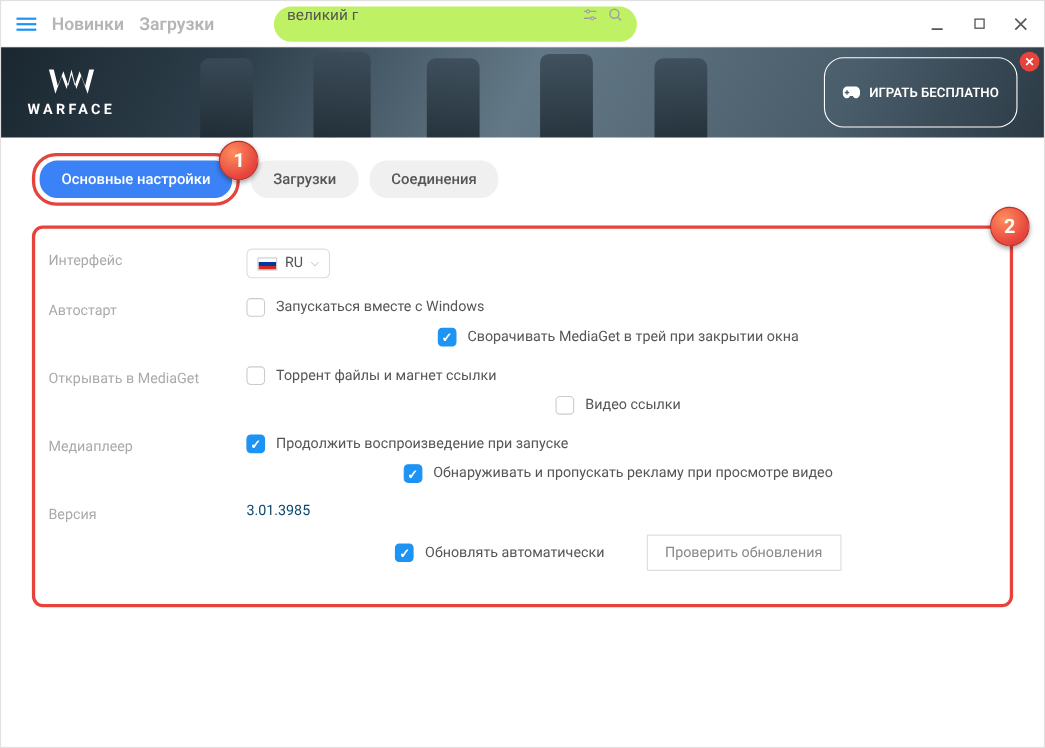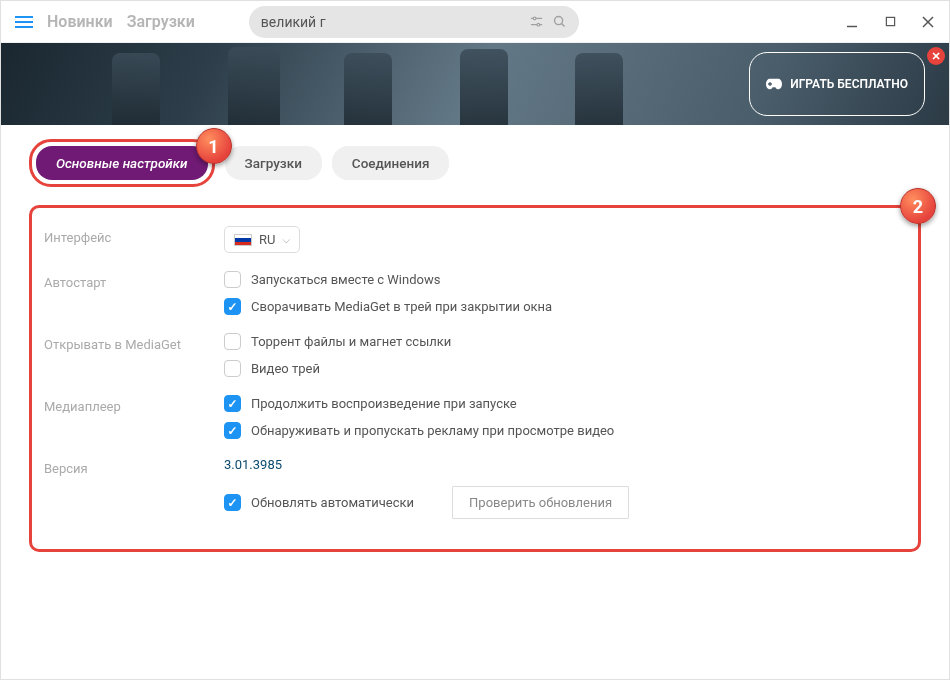--- a/index.html
+++ b/index.html
@@ -3,59 +3,59 @@
   <meta charset="utf-8">
   <style>
     * { margin: 0; padding: 0; box-sizing: border-box; font-family: -apple-system, BlinkMacSystemFont, "Segoe UI", Roboto, Arial, sans-serif; }
     body { background: #fff; width: 950px; height: 680px; overflow: hidden; }
     .window { width: 100%; height: 100%; background: #fff; border: 1px solid #e0e0e0; }
     
     .titlebar { height: 42px; display: flex; align-items: center; padding: 13px 14px; border-bottom: 1px solid #f0f0f0; gap: 14px; }
     .hamburger { display: flex; flex-direction: column; gap: 3px; cursor: pointer; }
     .hamburger span { width: 18px; height: 2px; background: #1d93f3; }
     .nav-link { color: #b5b5b5; font-weight: 600; font-size: 16px; cursor: pointer; }
-    .search-wrap { margin-left: 40px; flex: 0 0 330px; height: 32px; background: #e5e5e5; border-radius: 16px; display: flex; align-items: center; padding: 0 12px; gap: 8px; }
+    .search-wrap { margin-left: 40px; flex: 0 0 330px; height: 32px; background: #bef264; border-radius: 16px; display: flex; align-items: flex-start; padding: 0 12px; gap: 8px; }
     .search-input { flex: 1; border: none; background: transparent; outline: none; font-size: 14px; color: #555; }
     .search-ico { color: #a0a0a0; display: flex; }
     .win-ctrls { margin-left: auto; display: flex; gap: 24px; align-items: center; }
     .win-btn { width: 14px; height: 14px; color: #555; display: flex; align-items: center; justify-content: center; cursor: pointer; }
     
     .banner { position: relative; height: 82px; background: linear-gradient(115deg, #1a2730 0%, #2d3e4a 22%, #637886 50%, #4a5d6b 80%, #2b3a45 100%); display: flex; align-items: center; padding: 0 24px; overflow: hidden; }
     .banner-logo { display: flex; flex-direction: column; align-items: center; color: #fff; }
     .banner-logo svg { margin-bottom: 3px; }
     .banner-logo-text { font-size: 13px; font-weight: 700; letter-spacing: 3px; color: #fff; }
     .banner-soldiers { flex: 1; height: 100%; position: relative; }
     .soldier { position: absolute; bottom: 0; width: 48px; height: 72px; background: linear-gradient(180deg, #3b4c58 0%, #1e2a33 100%); border-radius: 8px 8px 0 0; opacity: 0.85; }
     .banner-cta { display: flex; align-items: center; gap: 8px; border: 1.5px solid #fff; border-radius: 18px; padding: 24px 16px; color: #fff; font-size: 12px; font-weight: 600; cursor: pointer; }
     .banner-close { position: absolute; top: 4px; right: 4px; width: 18px; height: 18px; background: #e6433c; border-radius: 50%; color: #fff; display: flex; align-items: center; justify-content: center; font-size: 11px; font-weight: 700; cursor: pointer; }
     
     .content { padding: 14px 28px; }
     
     .tabs { display: flex; gap: 10px; align-items: center; position: relative; margin-bottom: 18px; }
     .tab { padding: 9px 20px; border-radius: 16px; background: #f0f0f0; color: #555; font-size: 13.5px; font-weight: 500; cursor: pointer; }
-    .tab.active { background: #701a75; color: #fff; font-style: italic; }
+    .tab.active { background: #3b82f6; color: #fff; }
     
     .anno-1-wrap { position: relative; display: inline-block; padding: 4px; border: 3px solid #e6433c; border-radius: 22px; }
     .anno-badge { position: absolute; width: 36px; height: 36px; border-radius: 50%; background: radial-gradient(circle at 35% 30%, #ff8e5e, #e6433c 70%); color: #fff; font-weight: 700; font-size: 18px; display: flex; align-items: center; justify-content: center; box-shadow: 0 2px 5px rgba(0,0,0,.4); border: 1px solid #b83228; }
     .anno-1 { top: -14px; right: -20px; }
     
     .panel { position: relative; border: 3px solid #e6433c; border-radius: 10px; padding: 18px 18px 30px 12px; }
     .anno-2 { top: -20px; right: -18px; }
     
     .row { display: flex; align-items: flex-start; margin-bottom: 18px; }
     .row:last-child { margin-bottom: 0; }
     .row-label { flex: 0 0 180px; color: #aaa; font-size: 13px; padding-top: 4px; }
     .row-body { flex: 1; color: #555; font-size: 13px; }
     
     .lang-select { display: inline-flex; align-items: center; gap: 7px; border: 1px solid #ddd; border-radius: 5px; padding: 5px 9px; cursor: pointer; }
     .flag-ru { width: 18px; height: 12px; background: linear-gradient(180deg, #fff 0 33%, #0039a6 33% 66%, #d52b1e 66% 100%); border: 0.5px solid #ccc; }
     .chev { color: #aaa; font-size: 10px; }
     
     .check-line { display: flex; align-items: center; gap: 10px; margin-bottom: 10px; }
-    .check-line:last-child { margin-bottom: 0; }
+    .check-line:last-child { margin-bottom: 0; justify-content: center; }
     .cbox { width: 17px; height: 17px; border-radius: 4px; border: 1.5px solid #ccc; display: flex; align-items: center; justify-content: center; cursor: pointer; flex-shrink: 0; }
     .cbox.checked { background: #1d93f3; border-color: #1d93f3; color: #fff; }
     .cbox.checked::after { content: "✓"; font-size: 12px; font-weight: 700; }
     
     .ver-line { display: flex; align-items: center; gap: 18px; margin-bottom: 14px; }
     .ver-num { color: #0c4a6e; font-size: 13px; }
     .ver-status { color: #bbb; font-size: 13px; }
     .btn-secondary { margin-left: 28px; padding: 8px 16px; border: 1px solid #ddd; border-radius: 1px; background: #fff; color: #888; font-size: 13px; cursor: pointer; }
   </style>
 </head>
@@ -102,20 +102,26 @@
       <div class="win-btn">
           <svg width="12" height="12" viewBox="0 0 12 12">
             <line x1="1" y1="1" x2="11" y2="11" stroke="currentColor" stroke-width="1.5"></line>
             <line x1="11" y1="1" x2="1" y2="11" stroke="currentColor" stroke-width="1.5"></line>
           </svg>
         </div>
     </div>
   </div>
 
   <div class="banner">
+    <div class="banner-logo">
+      <svg width="44" height="30" viewBox="0 0 60 40" fill="#fff">
+          <path d="M2 4 L10 34 L18 12 L24 28 L30 4 L36 28 L42 12 L50 34 L58 4 L52 4 L47 24 L40 6 L34 24 L30 10 L26 24 L20 6 L13 24 L8 4 Z"></path>
+        </svg>
+      <div class="banner-logo-text">WARFACE</div>
+    </div>
     <div class="banner-soldiers">
       <div class="soldier" style="left:12%"></div>
       <div class="soldier" style="left:28%;height:78px;width:52px"></div>
       <div class="soldier" style="left:44%"></div>
       <div class="soldier" style="left:60%;height:76px"></div>
       <div class="soldier" style="left:76%"></div>
     </div>
     <div class="banner-cta">
       <svg width="16" height="14" viewBox="0 0 24 16" fill="#fff">
           <path d="M6 0 H18 C21 0 24 3 24 8 C24 13 21 16 18 16 C16 16 15 15 14 13 H10 C9 15 8 16 6 16 C3 16 0 13 0 8 C0 3 3 0 6 0 Z M5 5 V7 H3 V9 H5 V11 H7 V9 H9 V7 H7 V5 Z"></path>
@@ -168,21 +174,21 @@
 
       <div class="row">
         <div class="row-label">Открывать в MediaGet</div>
         <div class="row-body">
           <div class="check-line">
             <div class="cbox"></div>
             <span>Торрент файлы и магнет ссылки</span>
           </div>
           <div class="check-line">
             <div class="cbox"></div>
-            <span>Видео трей</span>
+            <span>Видео ссылки</span>
           </div>
         </div>
       </div>
 
       <div class="row">
         <div class="row-label">Медиаплеер</div>
         <div class="row-body">
           <div class="check-line">
             <div class="cbox checked"></div>
             <span>Продолжить воспроизведение при запуске</span>

